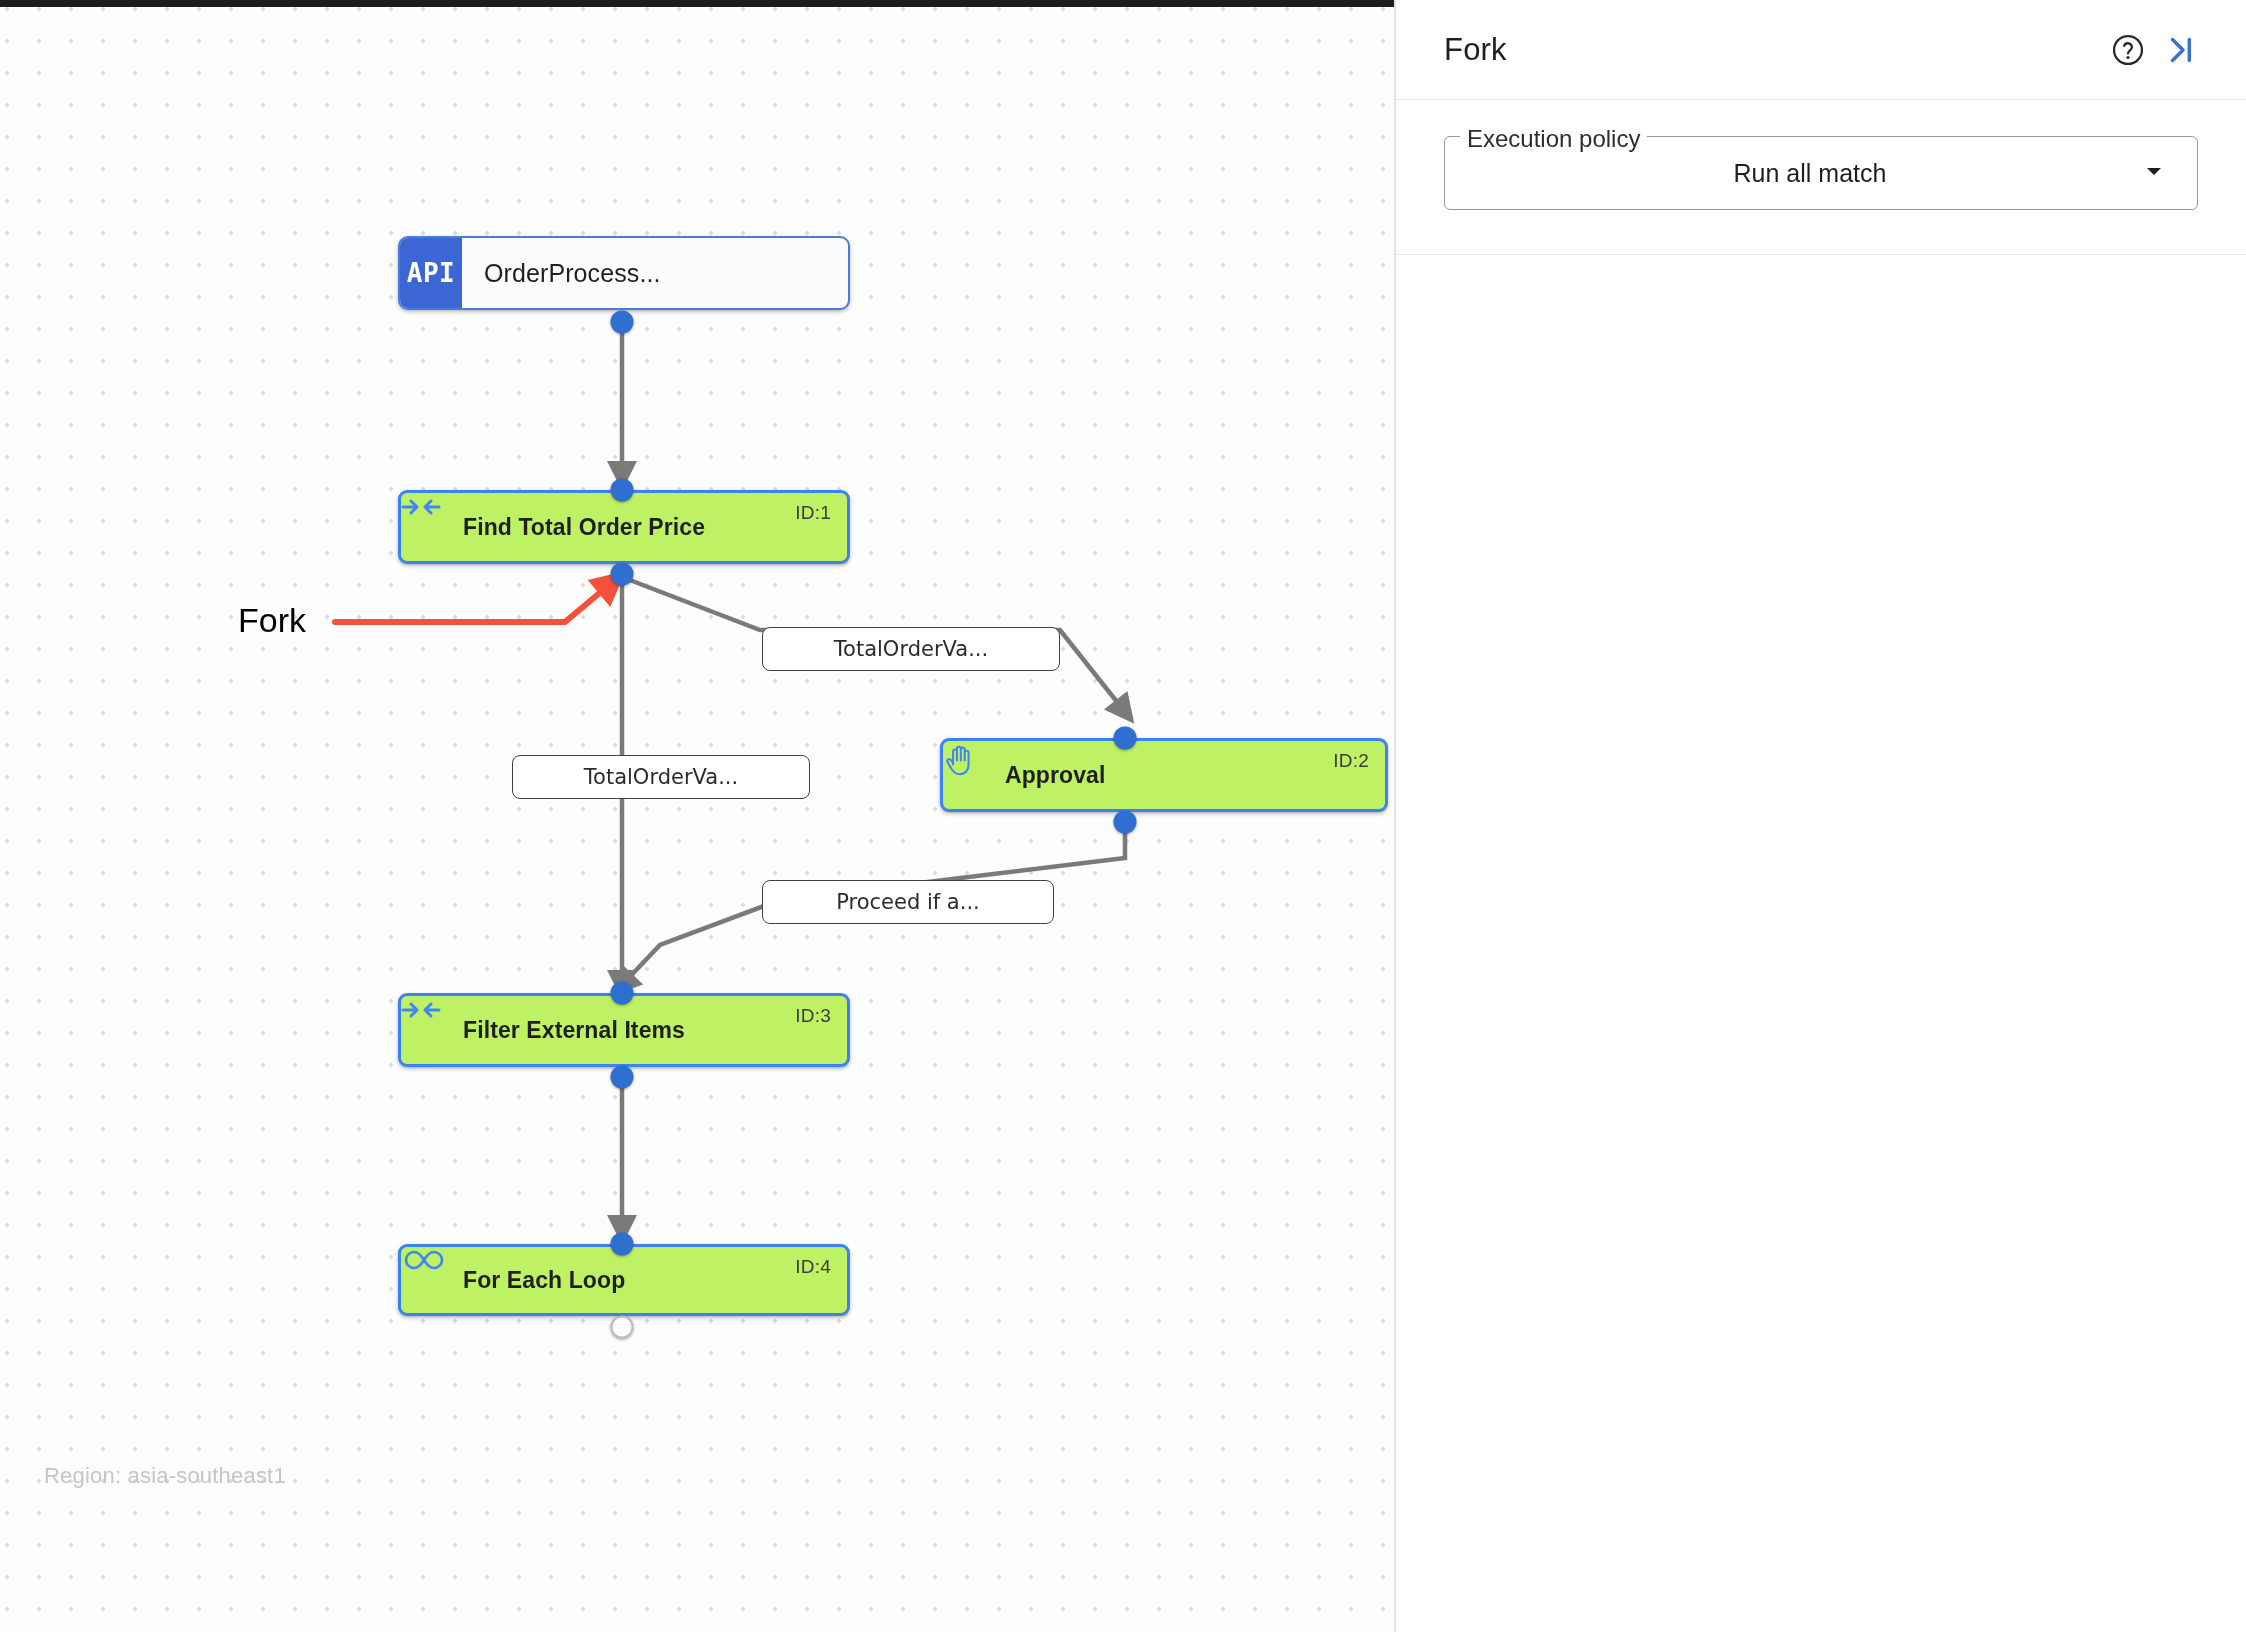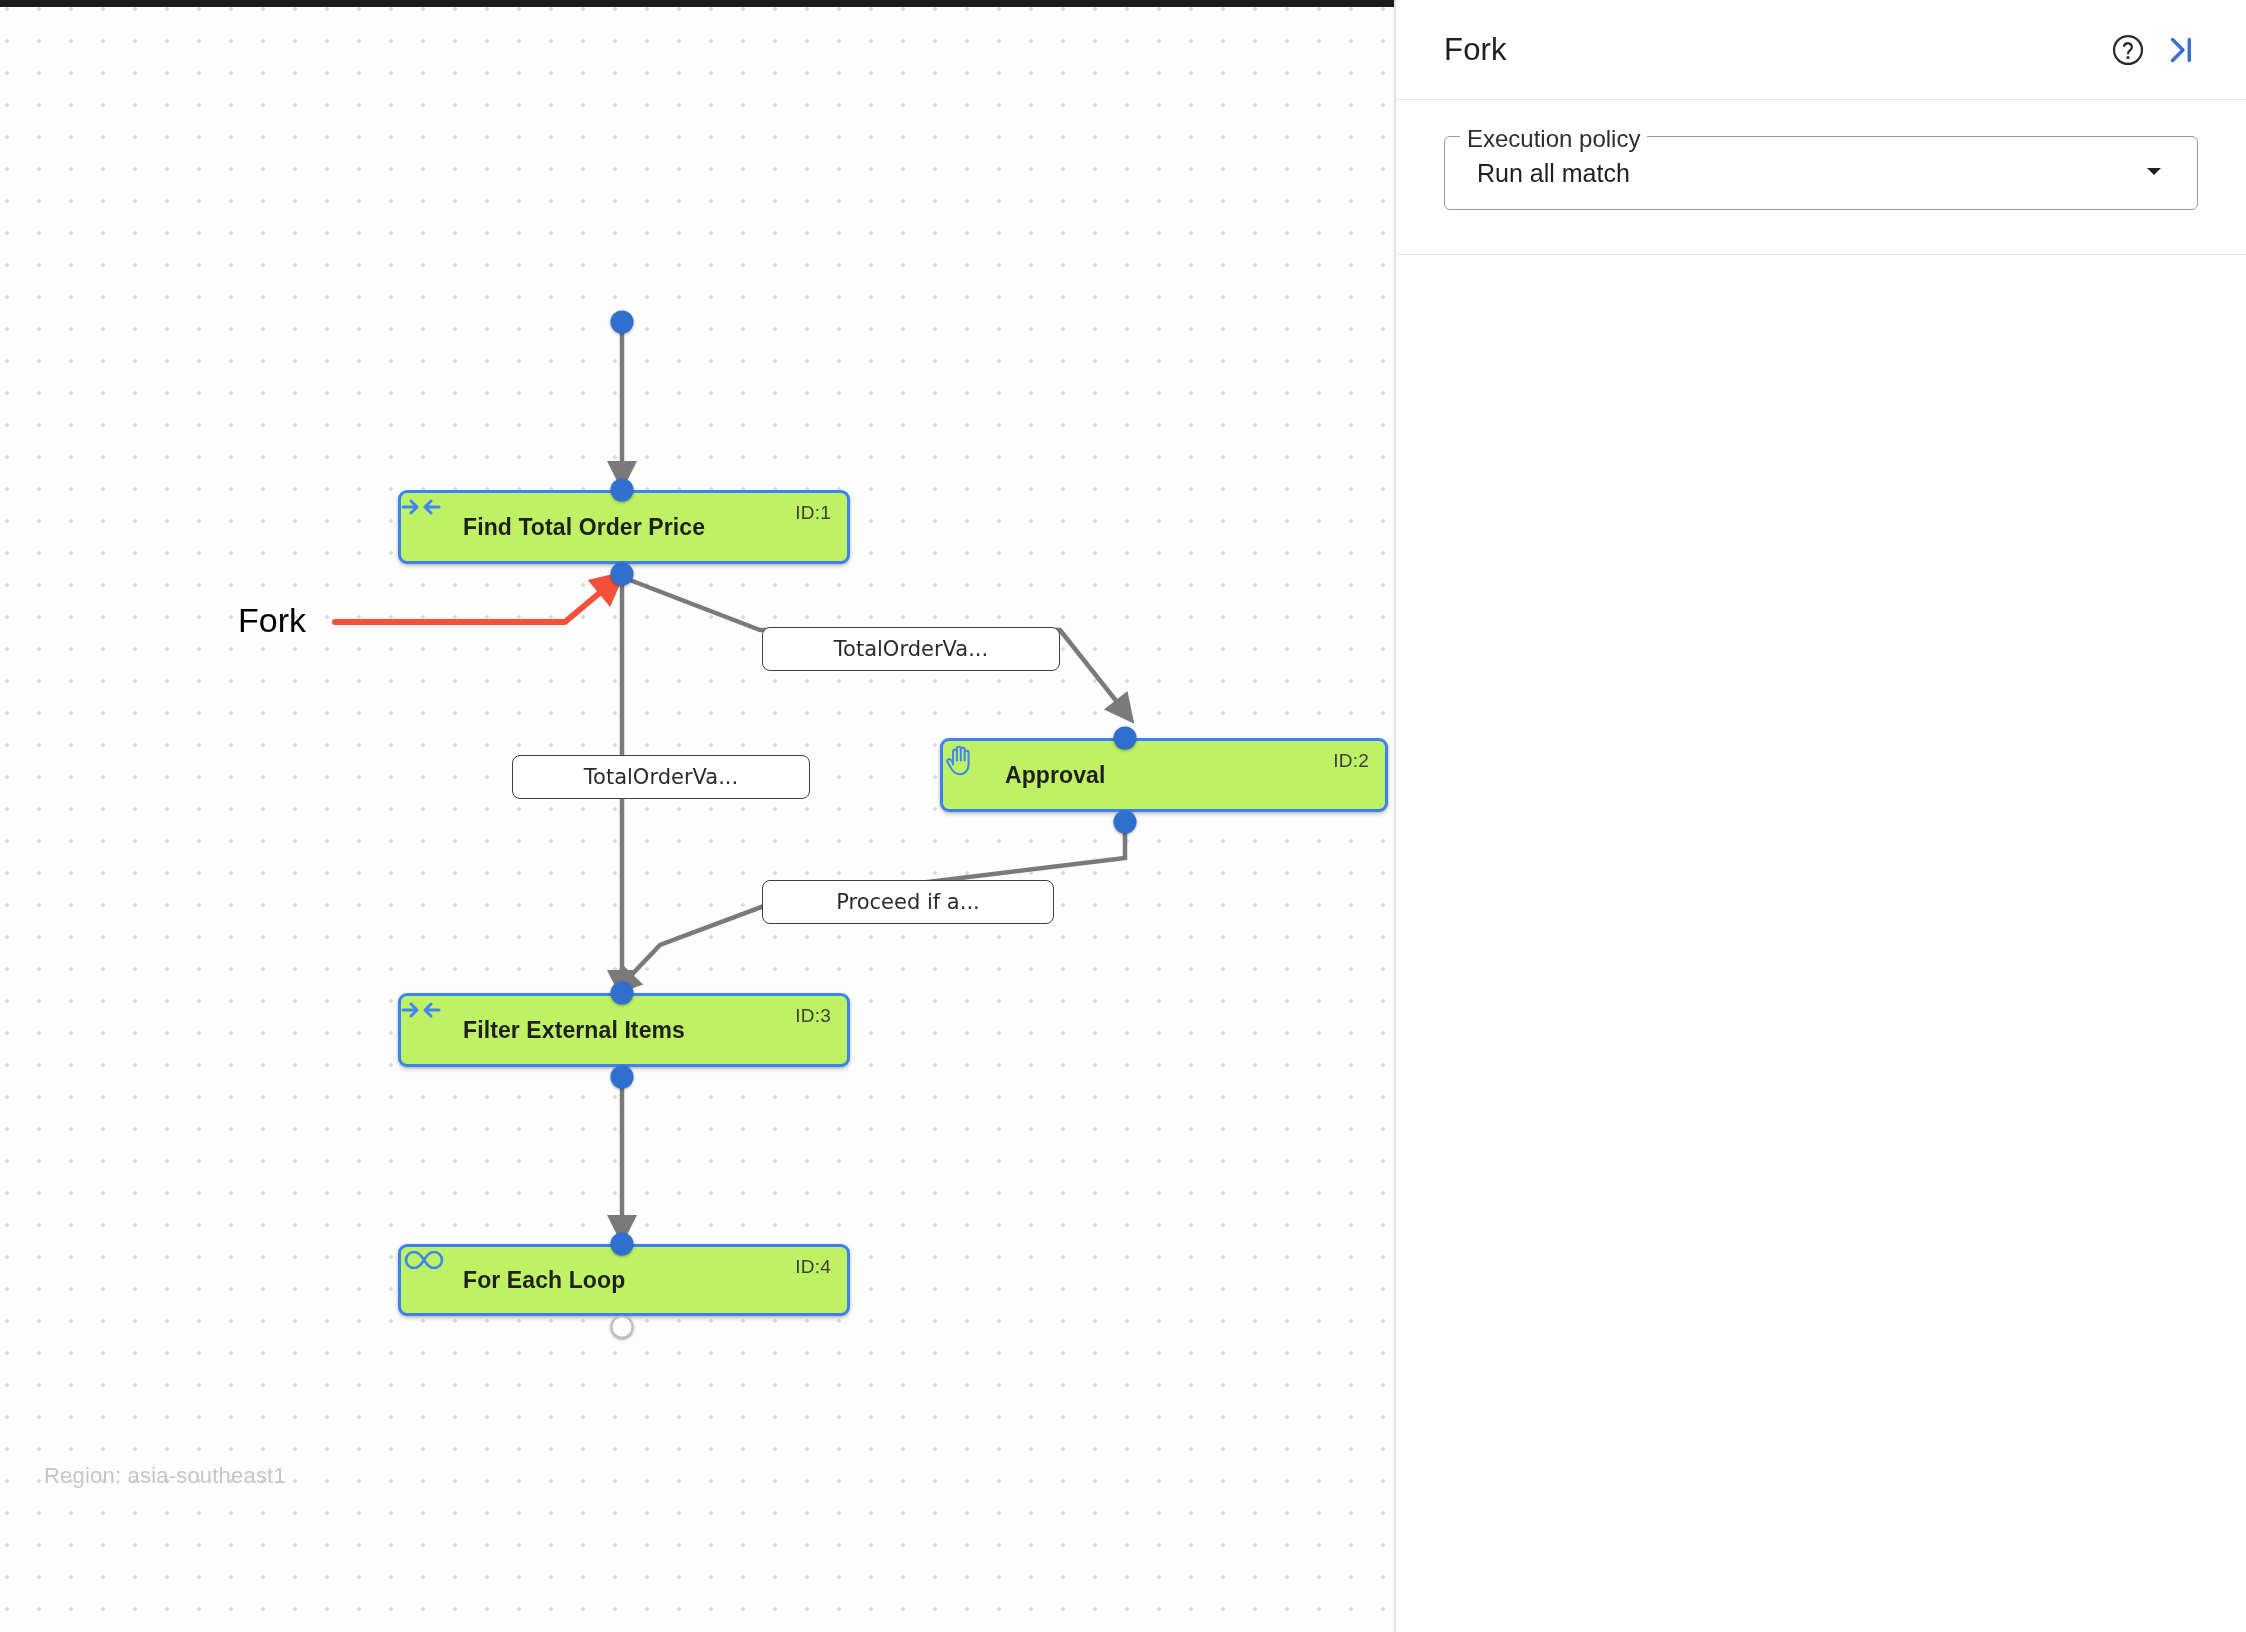--- a/index.html
+++ b/index.html
@@ -127,20 +127,21 @@
   .section-title { font-size: 25px; font-weight: 700; color: #1d1d1d; letter-spacing: .1px; }
   .chev { width: 34px; height: 34px; display: flex; align-items: center; justify-content: center; cursor: pointer; }
 
   
   .field { position: relative; height: 74px; }
   .field-box {
     position: absolute; inset: 0;
     border: 1px solid #9a9a9a; border-radius: 6px;
     display: flex; align-items: center;
     padding: 0 32px;
+    text-align: center;
   }
   .field-legend {
     position: absolute; top: -11px; left: 16px;
     background: #ffffff; padding: 0 7px;
     font-size: 24px; color: #2e2e2e;
   }
   .field-value { font-size: 25px; color: #1f1f1f; flex: 1; }
   .field-arrow { margin-left: auto; }
 </style>
 </head>
@@ -170,20 +171,26 @@
 
         <path d="M 622 577 L 622 960 L 622 985" stroke="#7a7a7a" stroke-width="4.5" fill="none" marker-end="url(#arrow)"></path>
 
         <path d="M 1125 822 L 1125 858 L 780 900 L 660 945 L 622 985" stroke="#7a7a7a" stroke-width="4.5" fill="none" marker-end="url(#arrow)"></path>
 
         <path d="M 622 1076 L 622 1230" stroke="#7a7a7a" stroke-width="4.5" fill="none" marker-end="url(#arrow)"></path>
 
         <path d="M 335 622 L 565 622 L 615 580" stroke="#f4503c" stroke-width="6" fill="none" stroke-linecap="round" stroke-linejoin="round" marker-end="url(#redarrow)"></path>
       </svg>
 
+      <div class="node api" style="left:398px; top:236px; width:452px; height:74px;">
+        <div class="api-badge">
+          <span>API</span>
+        </div>
+        <div class="node-title">OrderProcess...</div>
+      </div>
       <div class="port" style="left:622px; top:322px;"></div>
 
       <div class="node" style="left:398px; top:490px; width:452px; height:74px;">
         <div class="node-icon">
           <svg width="40" height="28" viewBox="0 0 40 28">
             <path d="M2 14 H15 M10 8 L16 14 L10 20" stroke="#4285f4" stroke-width="3" fill="none" stroke-linecap="round" stroke-linejoin="round"></path>
             <path d="M38 14 H25 M30 8 L24 14 L30 20" stroke="#4285f4" stroke-width="3" fill="none" stroke-linecap="round" stroke-linejoin="round"></path>
           </svg>
         </div>
         <div class="node-title">Find Total Order Price</div>

